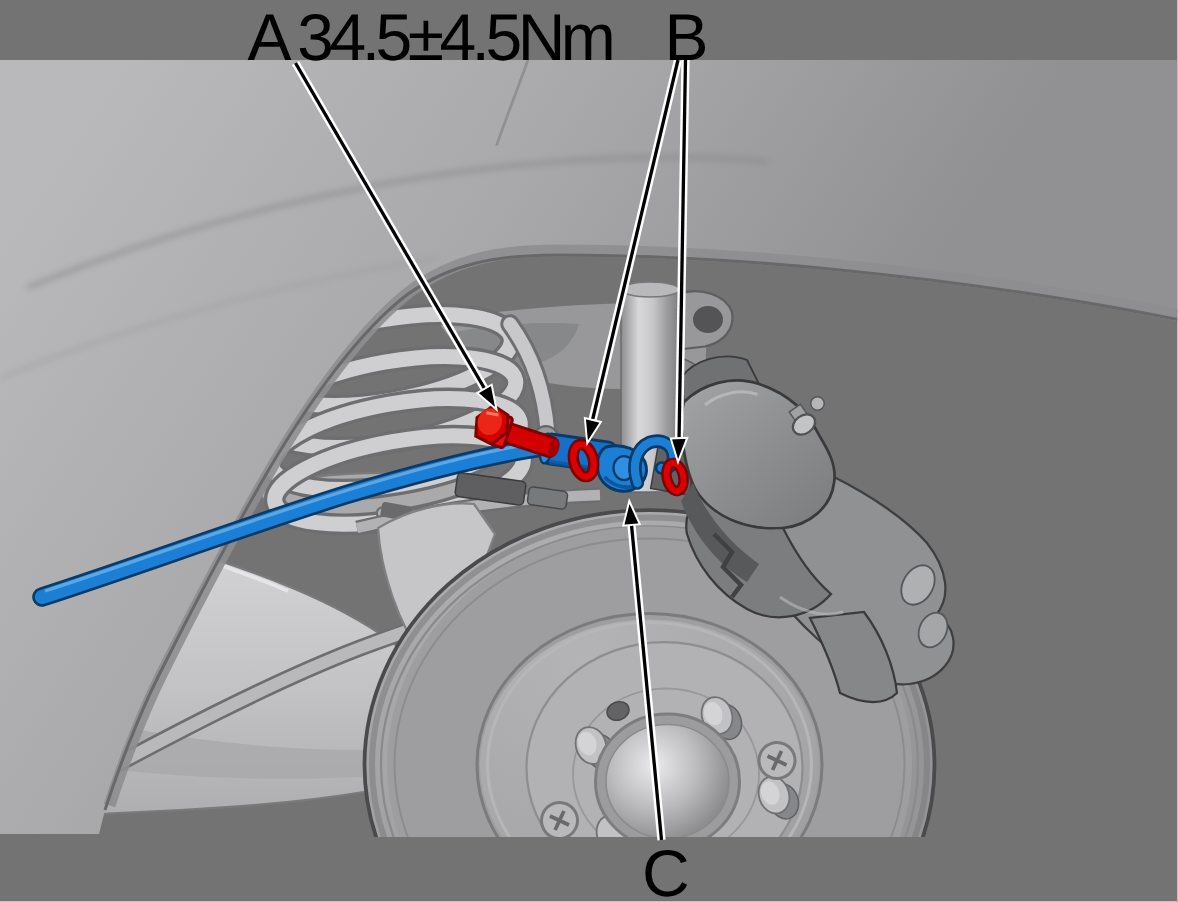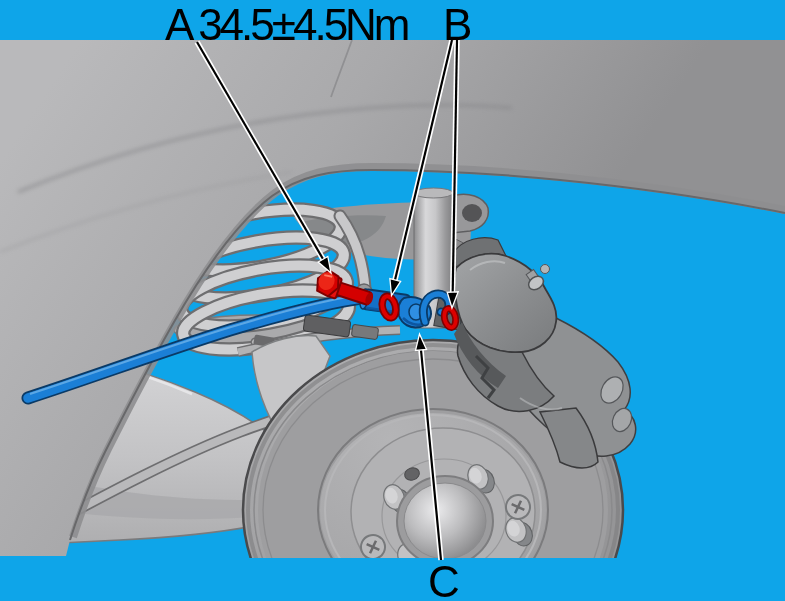--- a/index.html
+++ b/index.html
@@ -1,17 +1,17 @@
 <!DOCTYPE html>
 <html><head>
 <meta charset="utf-8">
 <style>
   html,body{margin:0;padding:0;background:#fff;}
   .stage{
-    position:relative;width:785px;height:601px;background:#0ea5e9;overflow:hidden;
+    position:relative;width:785px;height:601px;background:#737373;overflow:hidden;
     font-family:"Liberation Sans", sans-serif;
   }
   svg{display:block}
   text.callout{
     font-family:"Liberation Sans", sans-serif;
     font-size:44px;fill:#000;
   }
   text.callout.tight{letter-spacing:-3px;}
 </style>
 </head>

